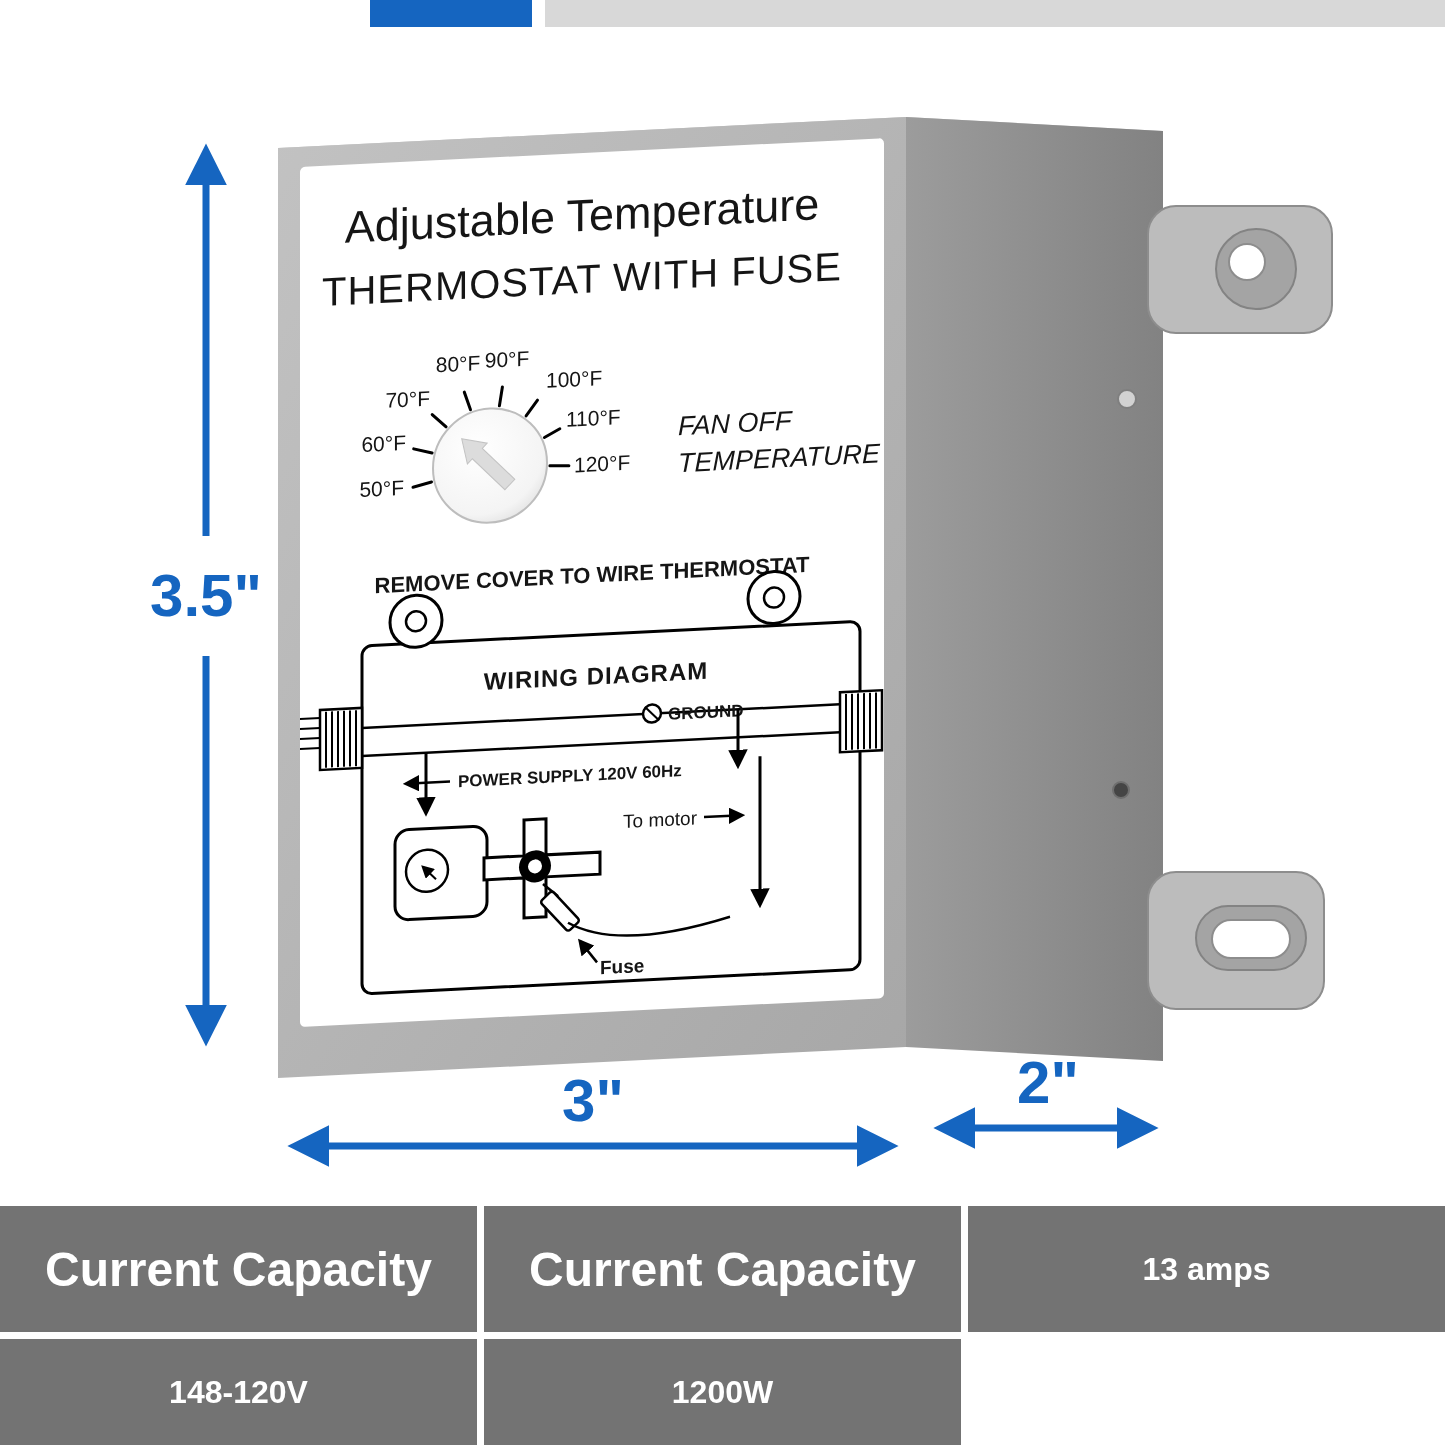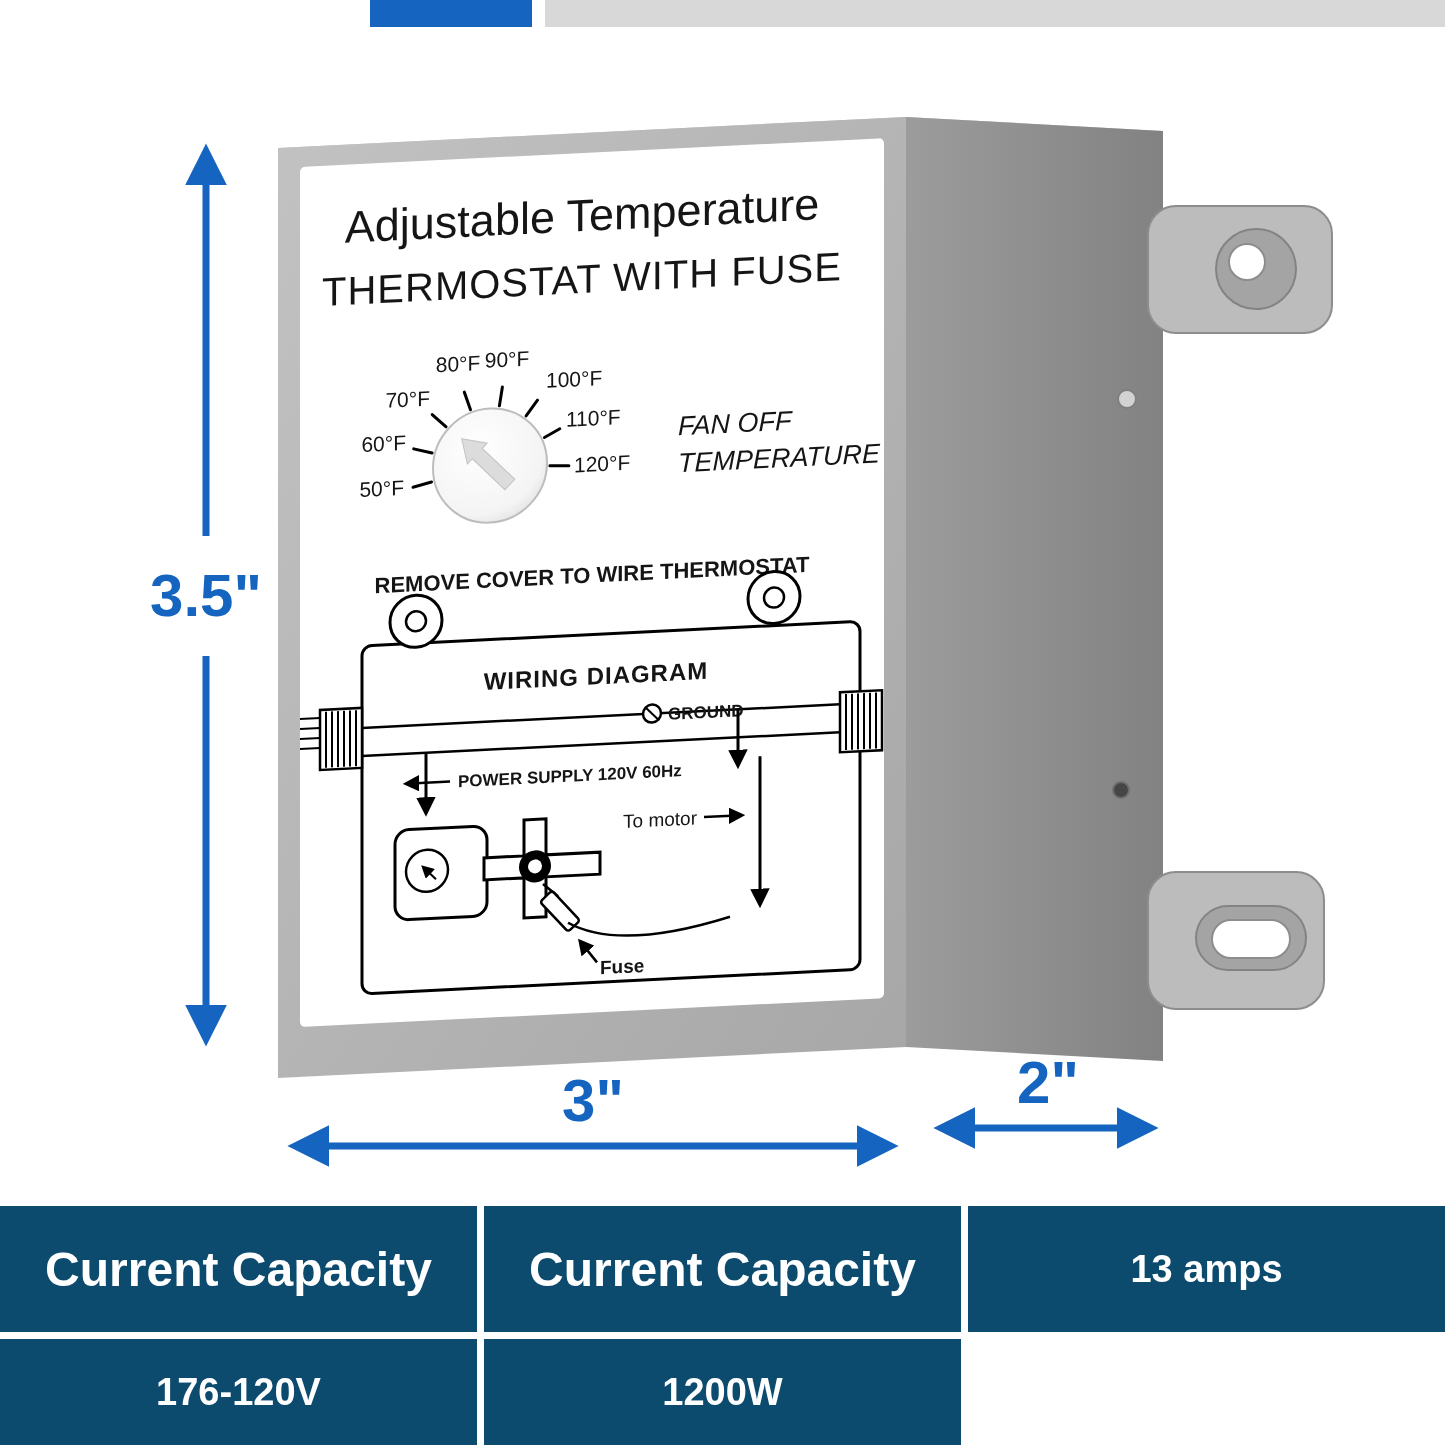--- a/index.html
+++ b/index.html
@@ -24,24 +24,24 @@
   .fo { font-size:27px; font-style:italic; }
   .remove { font-size:22px; font-weight:bold; text-anchor:middle; }
   .wt { font-size:24px; font-weight:bold; text-anchor:middle; letter-spacing:1px; }
   .small-b { font-size:17px; font-weight:bold; }
   .tm { font-size:19px; }
   .fu { font-size:19px; font-weight:bold; }
 
   .spec-table { position:absolute; left:0; top:1206px; width:1445px; height:239px;
                 display:grid; grid-template-columns:1fr 1fr 1fr; grid-template-rows:126px 106px;
                 gap:7px; background:#ffffff; }
-  .cell { background:#0c4a6e; color:#ffffff; display:flex; align-items:center; justify-content:center;
+  .cell { background:#737373; color:#ffffff; display:flex; align-items:center; justify-content:center;
           font-weight:bold; }
   .cell.header { font-size:48px; }
-  .cell.value  { font-size:38px; }
+  .cell.value  { font-size:32px; }
 </style>
 </head>
 <body>
 
 <div class="page">
 
   <div class="topbar-blue"></div>
   <div class="topbar-gray"></div>
 
   <svg class="scene" width="1445" height="1200" viewBox="0 0 1445 1200">
@@ -202,17 +202,17 @@
         <text class="fu" x="300" y="822" stroke="none" fill="#151515">Fuse</text>
         <line x1="297" y1="810" x2="280" y2="788" stroke-width="2.5" marker-end="url(#bh)"></line>
       </g>
     </svg>
   </div>
 
   <div class="spec-table">
     <div class="cell header">Current Capacity</div>
     <div class="cell header">Current Capacity</div>
     <div class="cell value">13 amps</div>
-    <div class="cell value">176-120V</div>
+    <div class="cell value">148-120V</div>
     <div class="cell value">1200W</div>
   </div>
 
 </div>
 
 </body></html>

